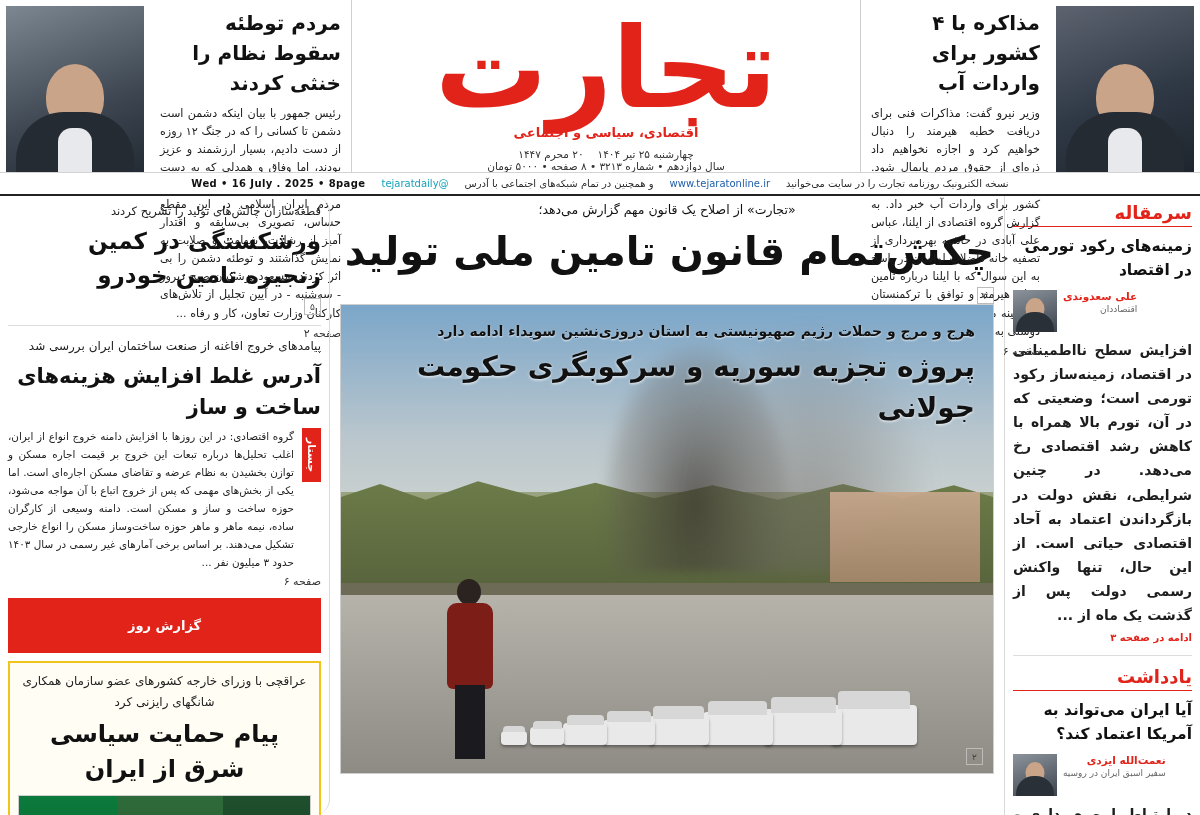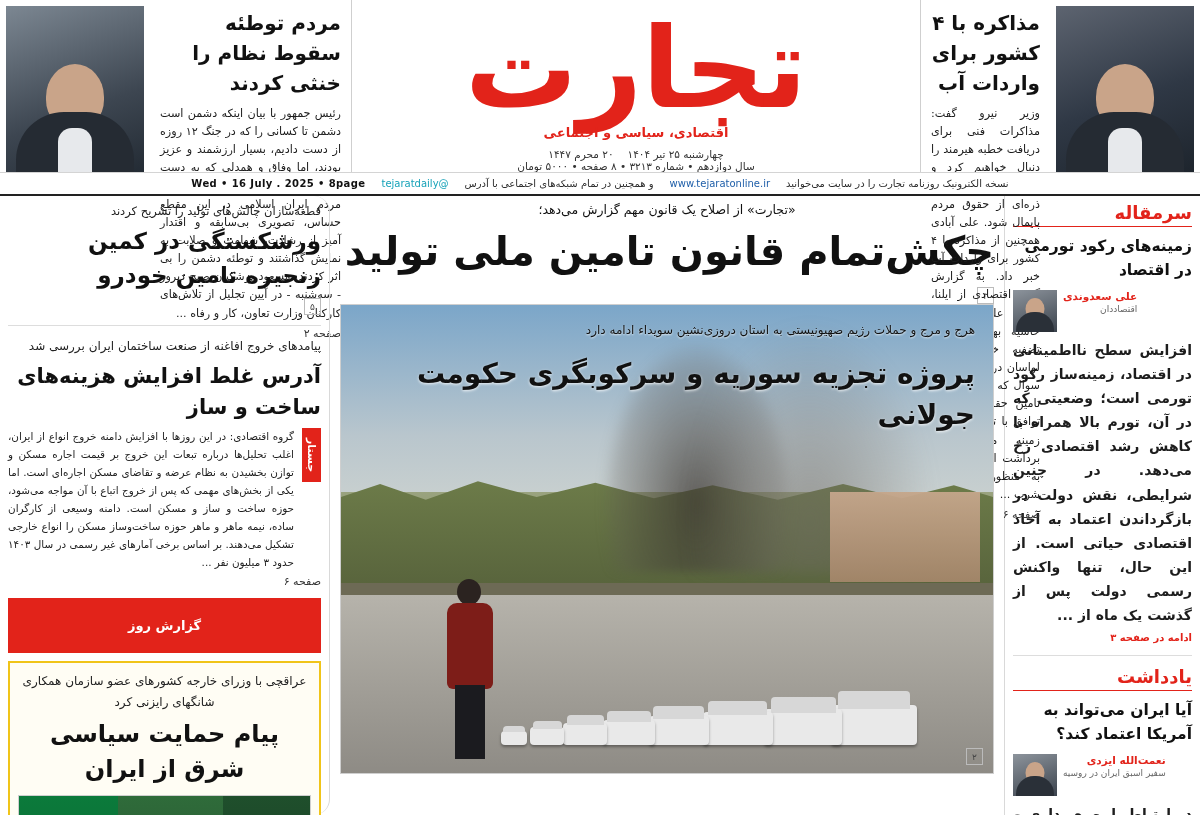--- a/index.html
+++ b/index.html
@@ -15,21 +15,21 @@
   
   .masthead {
     position: relative;
     display: flex;
     height: 196px;
     border-bottom: 2px solid #222;
   }
   .mh-col {
     position: relative;
   }
-  .mh-left { width: 280px; border-left: 1px solid #cfcfcf; display:flex; }
+  .mh-left { width: 340px; border-left: 1px solid #cfcfcf; display:flex; }
   .mh-center { flex: 1; position: relative; }
   .mh-right { width: 352px; border-right: 1px solid #cfcfcf; display:flex; }
 
   .mh-photo {
     width: 138px; height: 170px;
     margin: 6px;
     background: linear-gradient(160deg,#5d6470,#2f3845 55%,#1d242c);
     position: relative; overflow:hidden;
     flex-shrink: 0;
   }
@@ -167,22 +167,22 @@
   .mp-person {
     position:absolute; bottom:3%; left:16%; width:52px; height:180px;
   }
   .mp-person .h{position:absolute;left:12px;top:0;width:24px;height:26px;border-radius:50%;background:#2b2320;}
   .mp-person .t{position:absolute;left:2px;top:24px;width:46px;height:86px;background:#7d1d18;border-radius:10px 10px 6px 6px;}
   .mp-person .l{position:absolute;left:10px;top:106px;width:30px;height:74px;background:#1b1b1f;}
   .mp-overlay {
     position:absolute; top: 18px; right: 18px; left: 18px; text-align:right;
   }
   .mp-kicker {
-    font-size: 12px; font-weight:400; color:#111; text-shadow:0 1px 2px rgba(255,255,255,.8);
-    margin-bottom: 17px;
+    font-size: 14px; font-weight:700; color:#111; text-shadow:0 1px 2px rgba(255,255,255,.8);
+    margin-bottom: 8px;
   }
   .mp-title {
     font-size: 28px; font-weight:700; color:#111; line-height:1.45;
     text-shadow: 0 1px 3px rgba(255,255,255,.85);
   }
   .mp-pg { position:absolute; bottom:8px; right:10px; }
 
   
   .l-kicker { font-size: 11.5px; color:#222; text-align:right; line-height:1.6; }
   .l-head {

